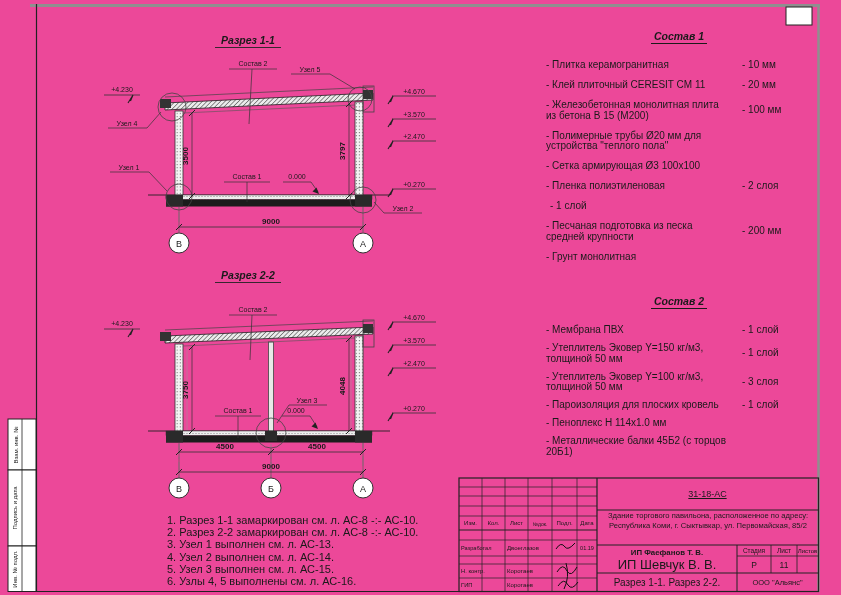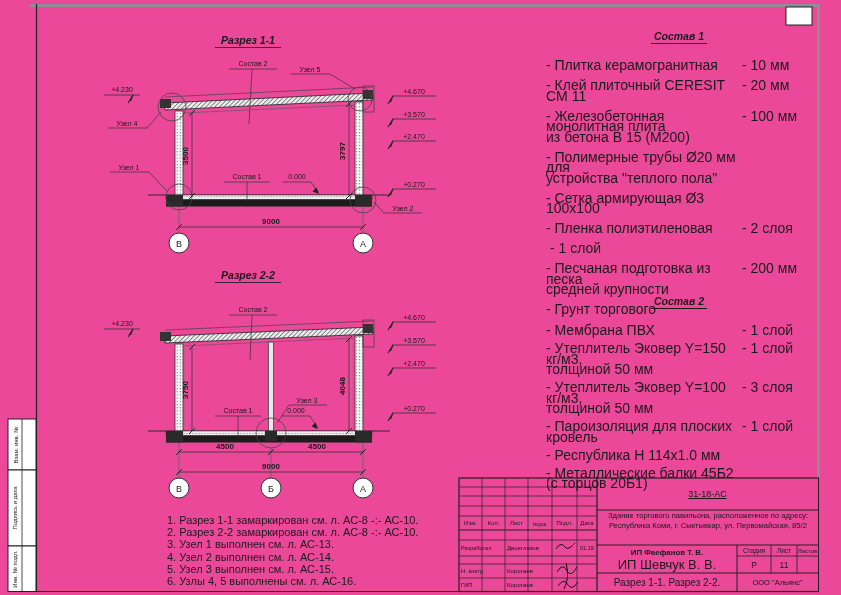--- a/index.html
+++ b/index.html
@@ -8,21 +8,21 @@
   .sheet svg{position:absolute;left:0;top:0;}
   svg text{font-family:"Liberation Sans",sans-serif;fill:#1a1a1a;}
   .t7{font-size:7px;}
   .t8b{font-size:8px;font-weight:bold;}
   .t9{font-size:9px;}
   .t10i{font-size:10.5px;font-style:italic;font-weight:bold;}
   
   .list{position:absolute;width:266px;}
   .list-title{font-style:italic;font-weight:bold;font-size:10.5px;text-align:center;margin-bottom:18px;}
   .list-title span{border-bottom:1px solid #1a1a1a;padding:0 3px 1px;}
-  .item{display:flex;align-items:flex-start;font-size:14px;line-height:10.5px;}
+  .item{display:flex;align-items:center;font-size:10px;line-height:10.5px;}
   .s1 .item{margin-bottom:9.5px;}
   .s2 .item{margin-bottom:7.5px;}
   .item .n{width:192px;white-space:pre-line;}
   .item .v{width:66px;margin-left:4px;}
   
   .notes{position:absolute;left:167px;top:514px;width:320px;font-size:11px;line-height:12.2px;}
   
   .tbt{position:absolute;display:flex;align-items:center;justify-content:center;text-align:center;}
   .tbl{position:absolute;display:flex;align-items:center;justify-content:flex-start;text-align:left;}
   
@@ -330,21 +330,21 @@
       </div>
     <div class="item">
         <div class="v">- 1 слой</div>
       </div>
     <div class="item">
         <div class="n">- Песчаная подготовка из песка
 средней крупности</div>
         <div class="v">- 200 мм</div>
       </div>
     <div class="item">
-        <div class="n">- Грунт торгового</div>
+        <div class="n">- Грунт монолитная</div>
         <div class="v"></div>
       </div>
   </div>
 
   <div class="list s2" style="left:546px;top:295px;">
     <div class="list-title"><span>Состав 2</span></div>
     <div class="item">
         <div class="n">- Мембрана ПВХ</div>
         <div class="v">- 1 слой</div>
       </div>
@@ -356,21 +356,21 @@
     <div class="item">
         <div class="n">- Утеплитель Эковер Y=100 кг/м3,
 толщиной 50 мм</div>
         <div class="v">- 3 слоя</div>
       </div>
     <div class="item">
         <div class="n">- Пароизоляция для плоских кровель</div>
         <div class="v">- 1 слой</div>
       </div>
     <div class="item">
-        <div class="n">- Республика Н 114x1.0 мм</div>
+        <div class="n">- Пеноплекс Н 114x1.0 мм</div>
         <div class="v"></div>
       </div>
     <div class="item">
         <div class="n">- Металлические балки 45Б2 (с торцов 20Б1)</div>
         <div class="v"></div>
       </div>
   </div>
 
   <div class="notes">
     <div>1. Разрез 1-1 замаркирован см. л. АС-8 -:- АС-10.</div>

